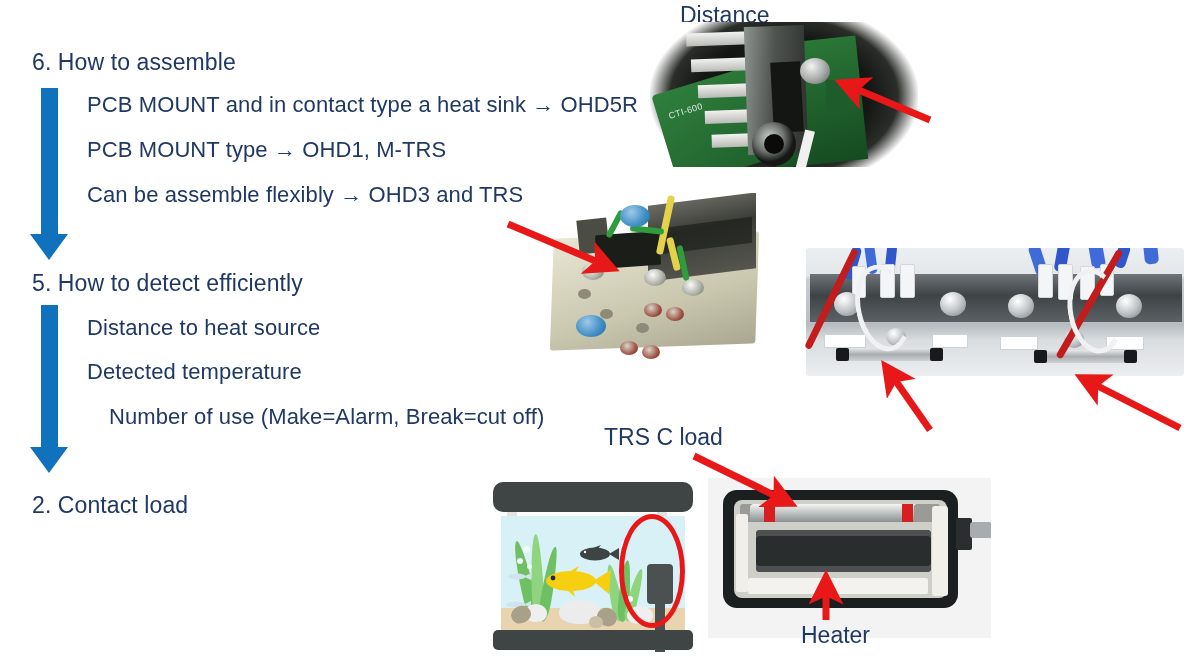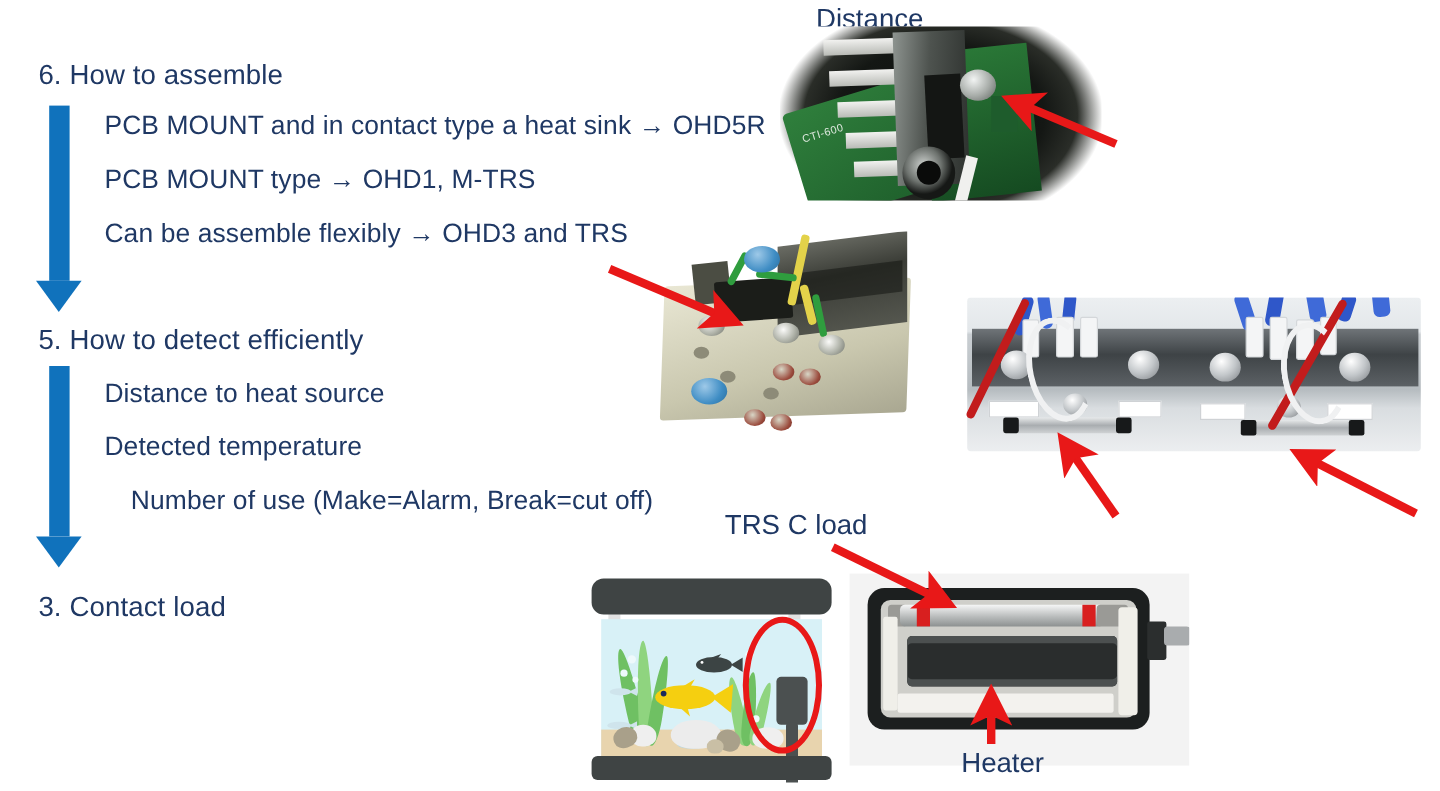--- a/index.html
+++ b/index.html
@@ -145,21 +145,21 @@
 
   <div class="bullet" style="left:87px;top:359px;">Detected temperature</div>
   <div class="bullet" style="left:87px;top:315px;">Distance to heat source</div>
   <div class="bullet" style="left:87px;top:404px;margin-left:22px;">Number of use (Make=Alarm, Break=cut off)</div>
 
   <div class="bluearrow" style="left:30px;top:305px;width:39px;height:168px;">
     <div class="shaft" style="height:142px;"></div>
     <div class="head" style="top:142px;"></div>
   </div>
 
-  <div class="heading" style="left:32px;top:492px;">3.  Contact load</div>
+  <div class="heading" style="left:32px;top:492px;">2.  Contact load</div>
 
   <div class="photolabel" style="left:680px;top:2px;">Distance</div>
 
   <div class="photo" id="photo-heatsink">
     <div class="vign"></div>
     <div class="pcb"></div>
     <div class="pcb2"></div>
     <div class="pcbtxt">CTI-600</div>
     <div class="fins">
       <div class="fin" style="top:0px;width:86px;"></div>

